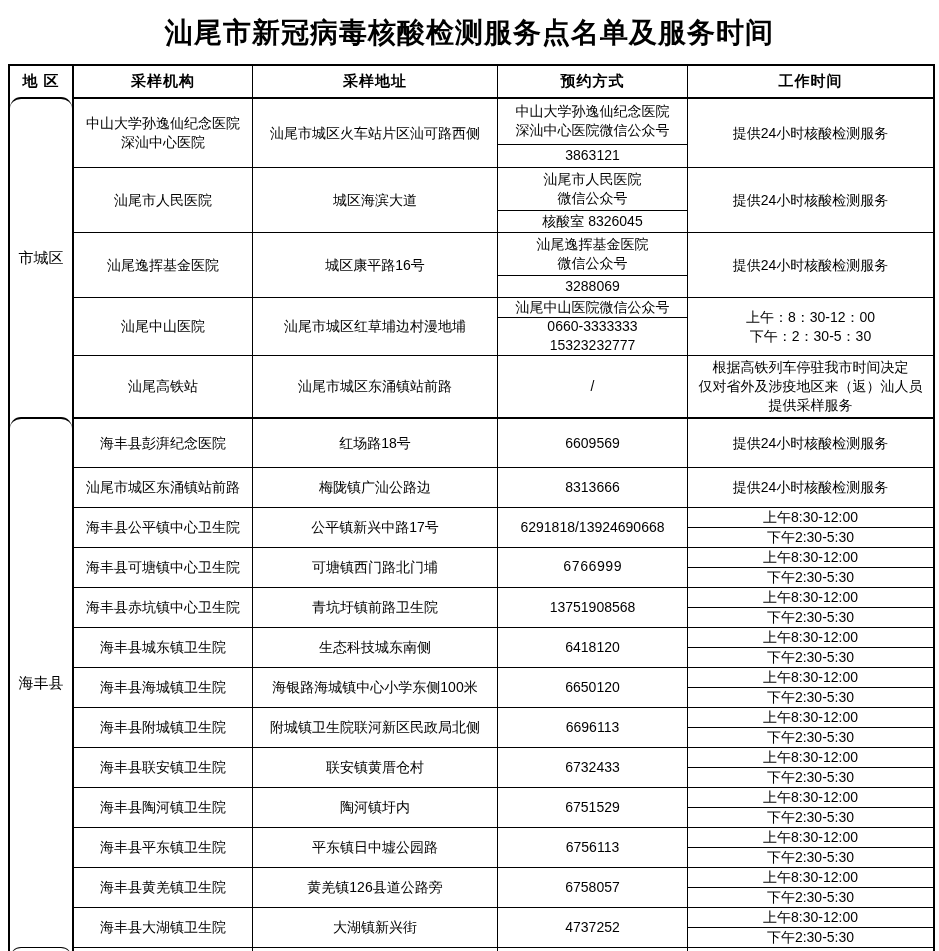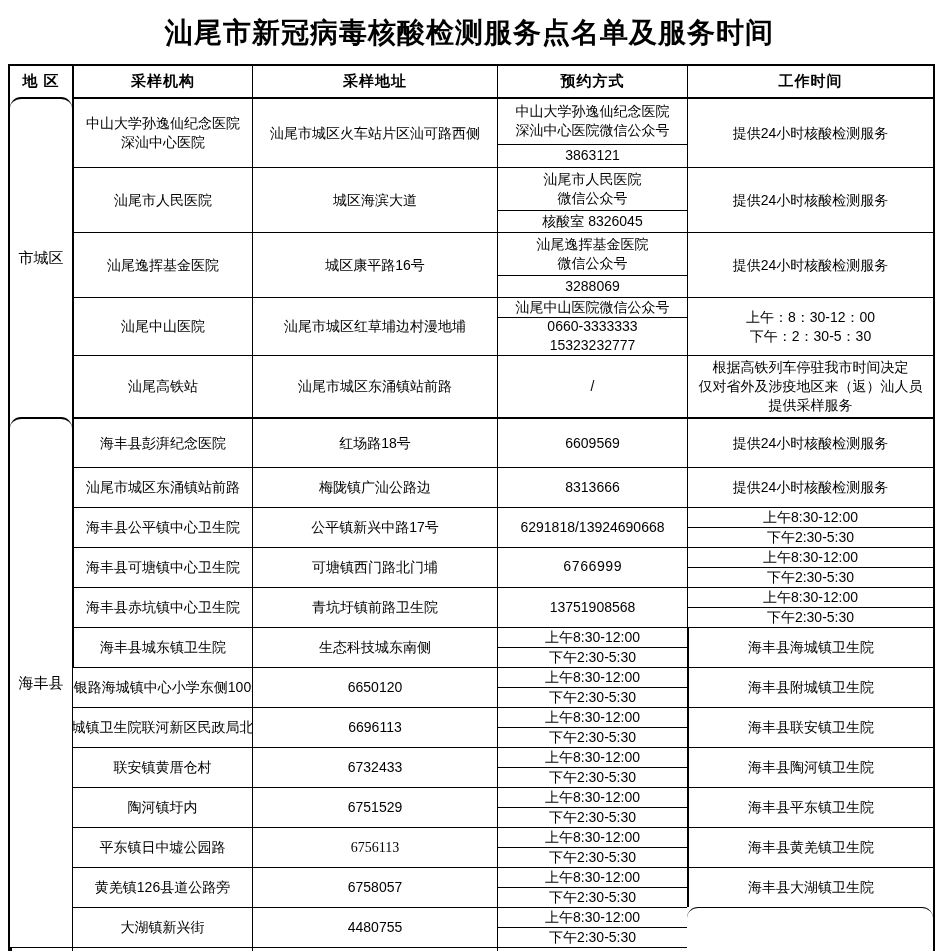--- a/index.html
+++ b/index.html
@@ -298,20 +298,25 @@
           <div class="line">海丰县城东镇卫生院</div>
         </div>
       </div>
       <div class="cell">
         <div class="part" style="flex-grow: 1;">
           <div class="line">生态科技城东南侧</div>
         </div>
       </div>
       <div class="cell">
         <div class="part" style="flex-grow: 1;">
+          <div class="line">6418120</div>
+        </div>
+      </div>
+      <div class="cell">
+        <div class="part" style="flex-grow: 1;">
           <div class="line">上午8:30-12:00</div>
         </div>
         <div class="part sep" style="flex-grow: 1;">
           <div class="line">下午2:30-5:30</div>
         </div>
       </div>
       <div class="cell c2">
         <div class="part" style="flex-grow: 1;">
           <div class="line">海丰县海城镇卫生院</div>
         </div>
@@ -407,21 +412,21 @@
         <div class="part" style="flex-grow: 1;">
           <div class="line">海丰县平东镇卫生院</div>
         </div>
       </div>
       <div class="cell">
         <div class="part" style="flex-grow: 1;">
           <div class="line">平东镇日中墟公园路</div>
         </div>
       </div>
       <div class="cell">
-        <div class="part" style="flex-grow: 1; font-family: Liberation Serif, serif;">
+        <div class="part" style="flex-grow: 1;">
           <div class="line">6756113</div>
         </div>
       </div>
       <div class="cell">
         <div class="part" style="flex-grow: 1;">
           <div class="line">上午8:30-12:00</div>
         </div>
         <div class="part sep" style="flex-grow: 1;">
           <div class="line">下午2:30-5:30</div>
         </div>
@@ -454,21 +459,21 @@
           <div class="line">海丰县大湖镇卫生院</div>
         </div>
       </div>
       <div class="cell">
         <div class="part" style="flex-grow: 1;">
           <div class="line">大湖镇新兴街</div>
         </div>
       </div>
       <div class="cell">
         <div class="part" style="flex-grow: 1;">
-          <div class="line">4480755</div>
+          <div class="line">4737252</div>
         </div>
       </div>
       <div class="cell">
         <div class="part" style="flex-grow: 1;">
           <div class="line">上午8:30-12:00</div>
         </div>
         <div class="part sep" style="flex-grow: 1;">
           <div class="line">下午2:30-5:30</div>
         </div>
       </div>

